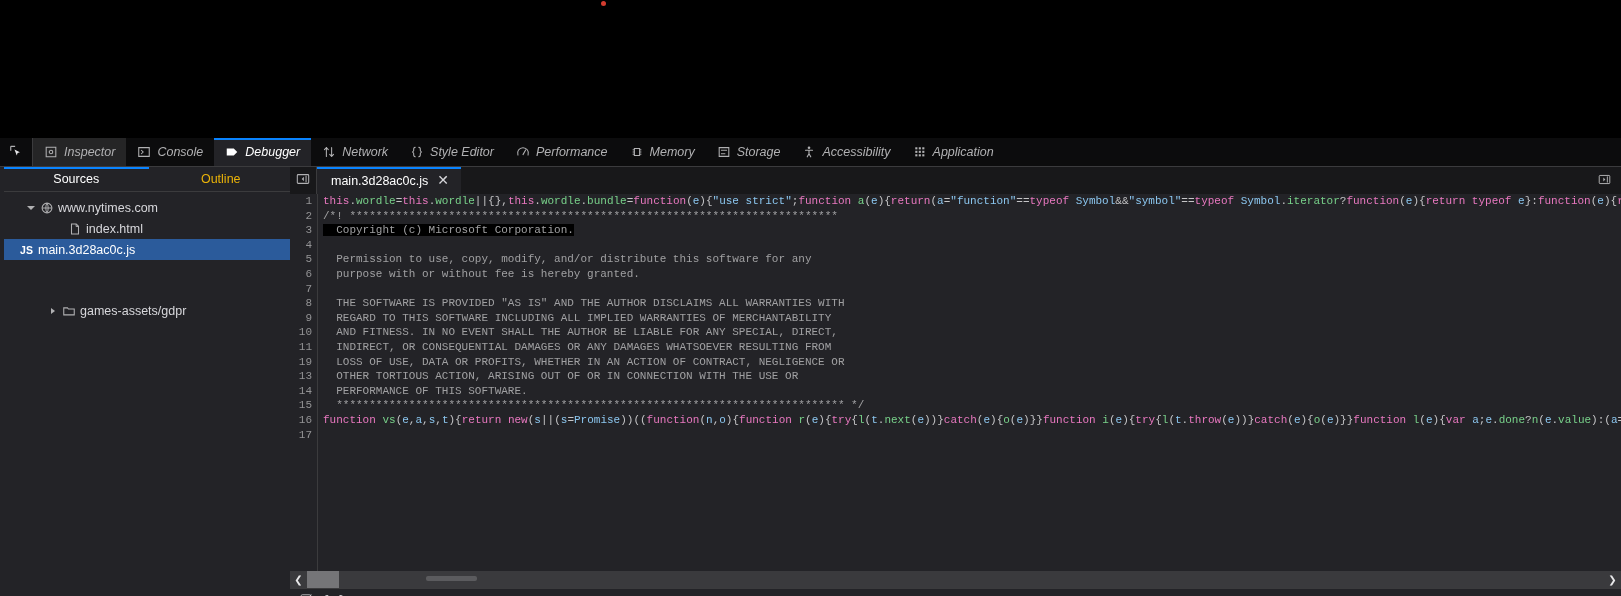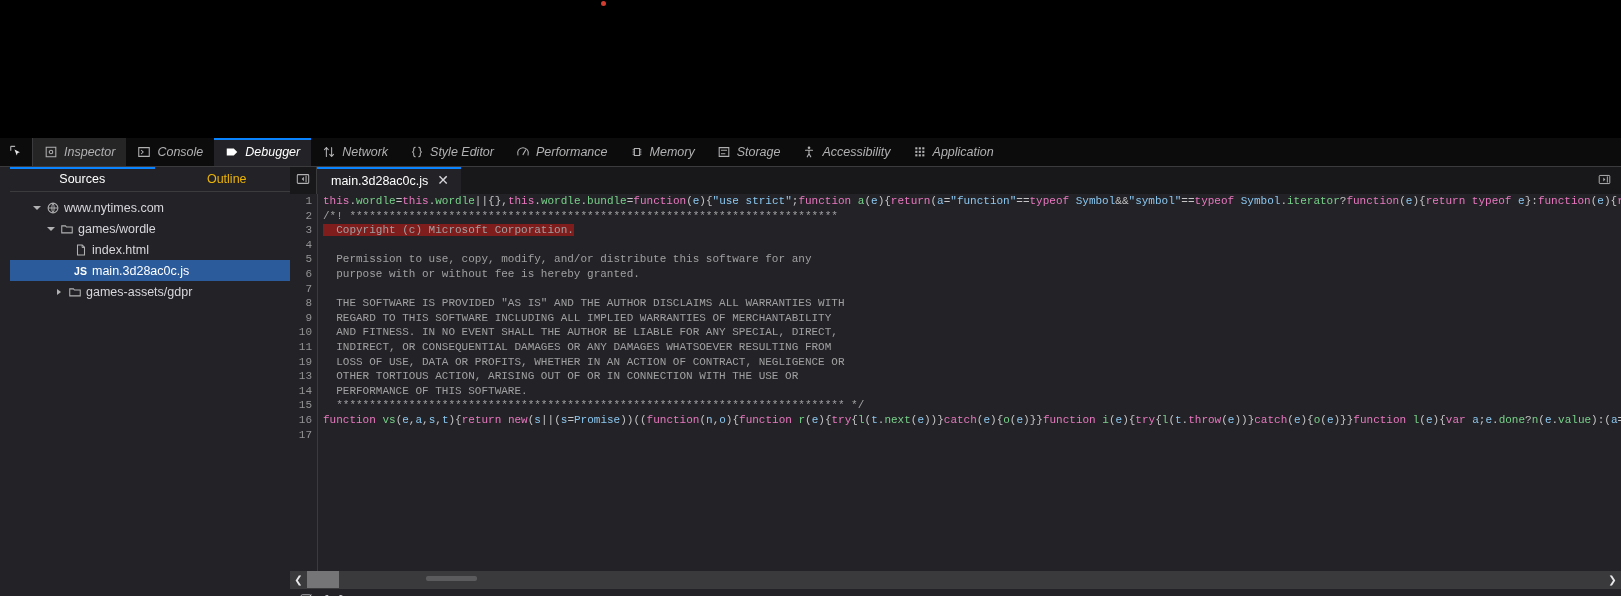--- a/index.html
+++ b/index.html
@@ -98,21 +98,21 @@
 
   
   #dt-body {
     position: relative;
     height: 430px;
   }
 
   
   #left-panel {
     position: absolute;
-    left: 10px; top: 0;
+    left: 4px; top: 0;
     width: 290px;
     height: 430px;
     background: #232327;
     border-right: 1px solid #3b3b3d;
     box-sizing: border-box;
   }
   #left-tabs {
     display: flex;
     height: 24px;
     border-bottom: 1px solid #3b3b3d;
@@ -287,21 +287,21 @@
     padding-left: 4px;
     white-space: pre;
   }
   .tk-prop  { color: #e978c0; }
   .tk-kw    { color: #e978c0; }
   .tk-var   { color: #8cc7f0; }
   .tk-fn    { color: #78d18a; }
   .tk-str   { color: #8cc7f0; }
   .tk-punc  { color: #c5c5c7; }
   .tk-com   { color: #a0a0a2; }
-  .hl-sel   { background: #7f1d1d; }
+  .hl-sel   { background: #000000; }
 
   
   #hscroll {
     position: absolute;
     left: 0;
     top: 404px;
     width: 1331px;
     height: 17px;
     background: #3a3a3d;
     display: flex;
@@ -508,53 +508,42 @@
               <i></i>
             </span>
             <span class="tico">
               <svg width="14" height="14" viewBox="0 0 16 16" fill="none">
                 <circle cx="8" cy="8" r="5.6" stroke="#b1b1b3" stroke-width="1.2"></circle>
                 <path d="M2.4 8h11.2M8 2.4c1.8 2 1.8 9.2 0 11.2M8 2.4C6.2 4.4 6.2 11.6 8 13.6" stroke="#b1b1b3" stroke-width="1.1"></path>
               </svg>
             </span>
             <span class="tlabel">www.nytimes.com</span>
           </div>
-          <div class="tnode" style="padding-left: 34px;">
-            <span class="twist open">
-              <i></i>
-            </span>
-            <span class="tico">
-              <svg width="14" height="14" viewBox="0 0 16 16" fill="none">
-                <path d="M2 4.4h4.2l1.2 1.4h6.6v6.6H2z" stroke="#b1b1b3" stroke-width="1.2"></path>
-              </svg>
-            </span>
-            <span class="tlabel">games/wordle</span>
-          </div>
           <div class="tnode" style="padding-left: 48px;">
             <span class="twist blank">
               <i></i>
             </span>
             <span class="tico">
               <svg width="14" height="14" viewBox="0 0 16 16" fill="none">
                 <path d="M4 2.2h5.4L12 4.9v8.9H4z" stroke="#b1b1b3" stroke-width="1.2"></path>
                 <path d="M9.3 2.3v2.8H12" stroke="#b1b1b3" stroke-width="1.1"></path>
               </svg>
             </span>
             <span class="tlabel">index.html</span>
           </div>
-          <div class="tnode selected" style="padding-left: 48px;">
+          <div class="tnode selected" style="">
             <span class="twist blank">
               <i></i>
             </span>
             <span class="tico">
               <span class="jsbadge">JS</span>
             </span>
             <span class="tlabel">main.3d28ac0c.js</span>
           </div>
-          <div class="tnode" style="padding-left: 42px;">
+          <div class="tnode" style="padding-left: 42px; margin-top: 40px;">
             <span class="twist">
               <i></i>
             </span>
             <span class="tico">
               <svg width="14" height="14" viewBox="0 0 16 16" fill="none">
                 <path d="M2 4.4h4.2l1.2 1.4h6.6v6.6H2z" stroke="#b1b1b3" stroke-width="1.2"></path>
               </svg>
             </span>
             <span class="tlabel">games-assets/gdpr</span>
           </div>

